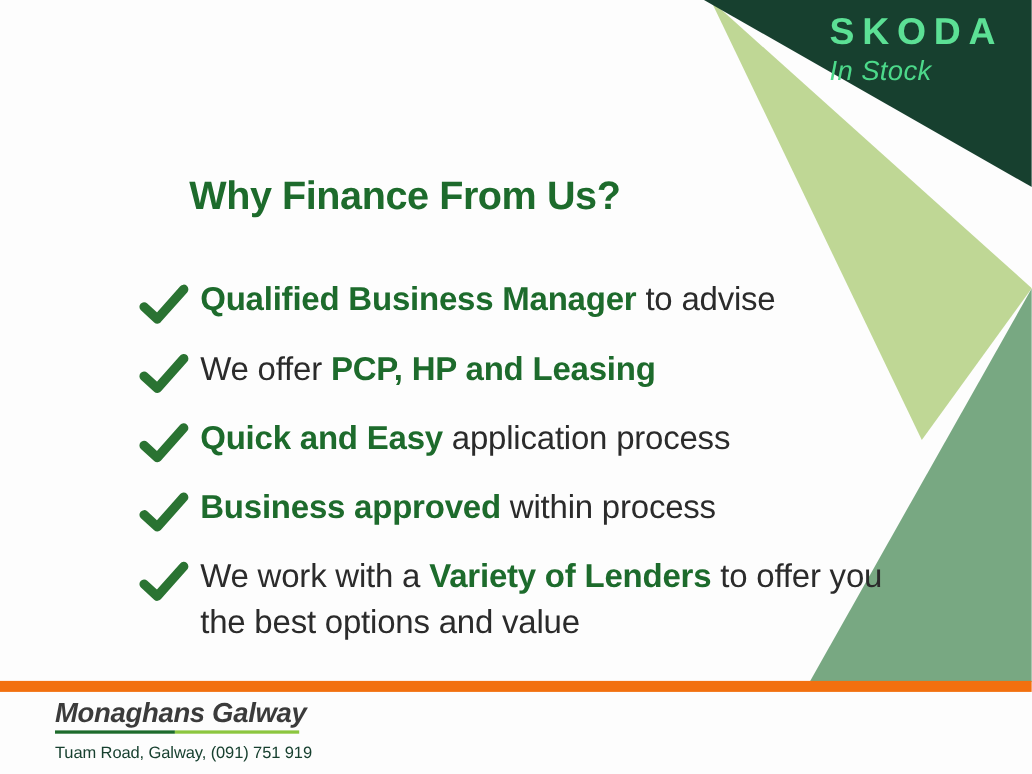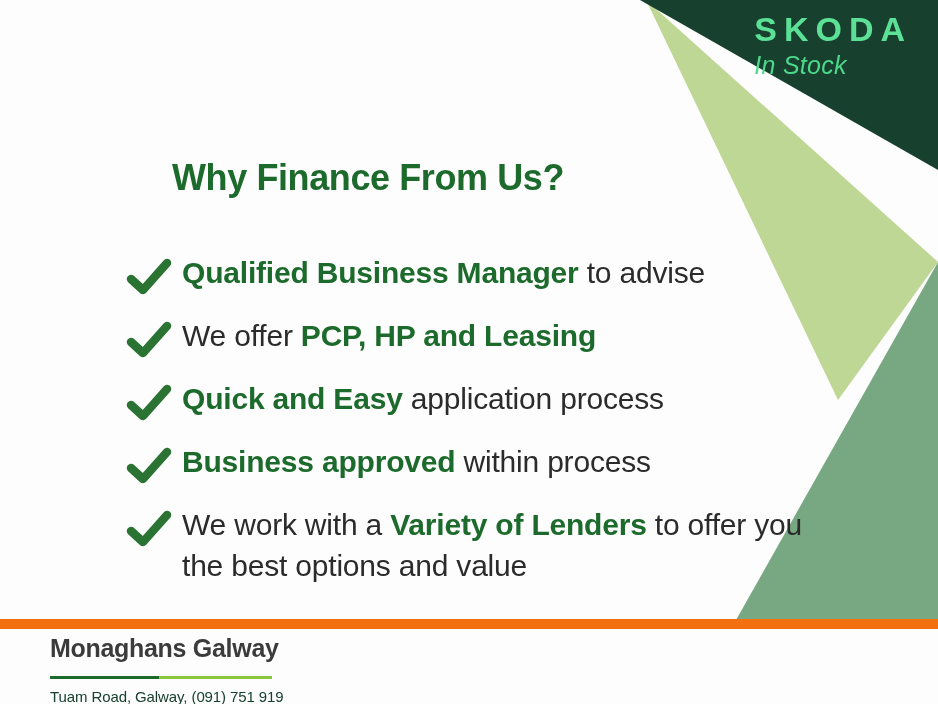--- a/index.html
+++ b/index.html
@@ -117,21 +117,22 @@
     top: 634px;
     z-index: 7;
   }
   .dealer-name {
     font-size: 25px;
     font-weight: 700;
     color: #3b3b3b;
     letter-spacing: -0.3px;
     position: relative;
     display: inline-block;
-    padding-bottom: 16px;
+    padding-bottom: 4px;
+    font-style: italic;
   }
   .dealer-underline {
     position: absolute;
     left: 0;
     bottom: 0;
     width: 222px;
     height: 3px;
     display: flex;
   }
   .dealer-underline .u-dark {

